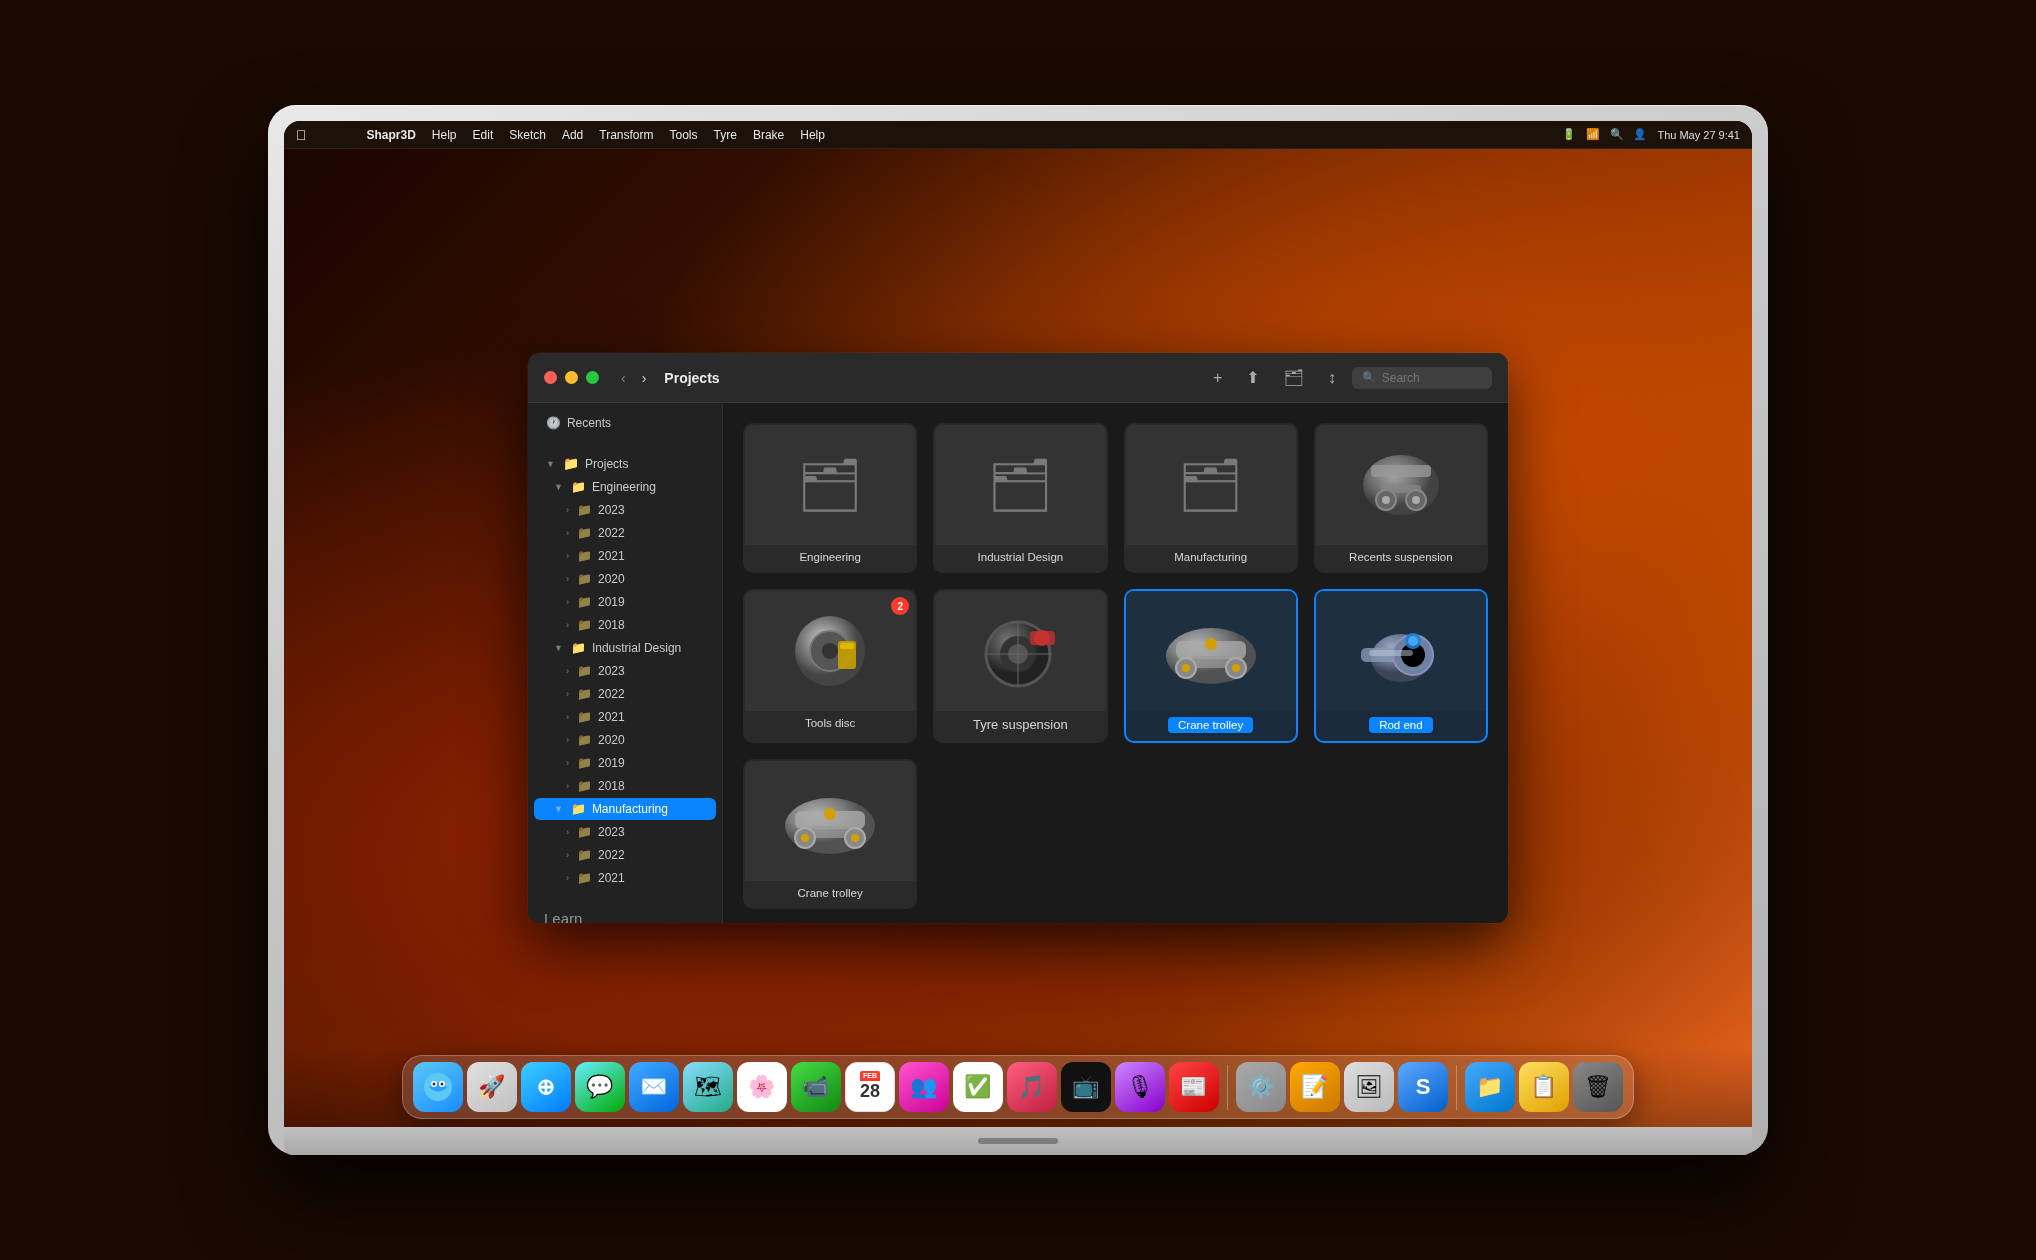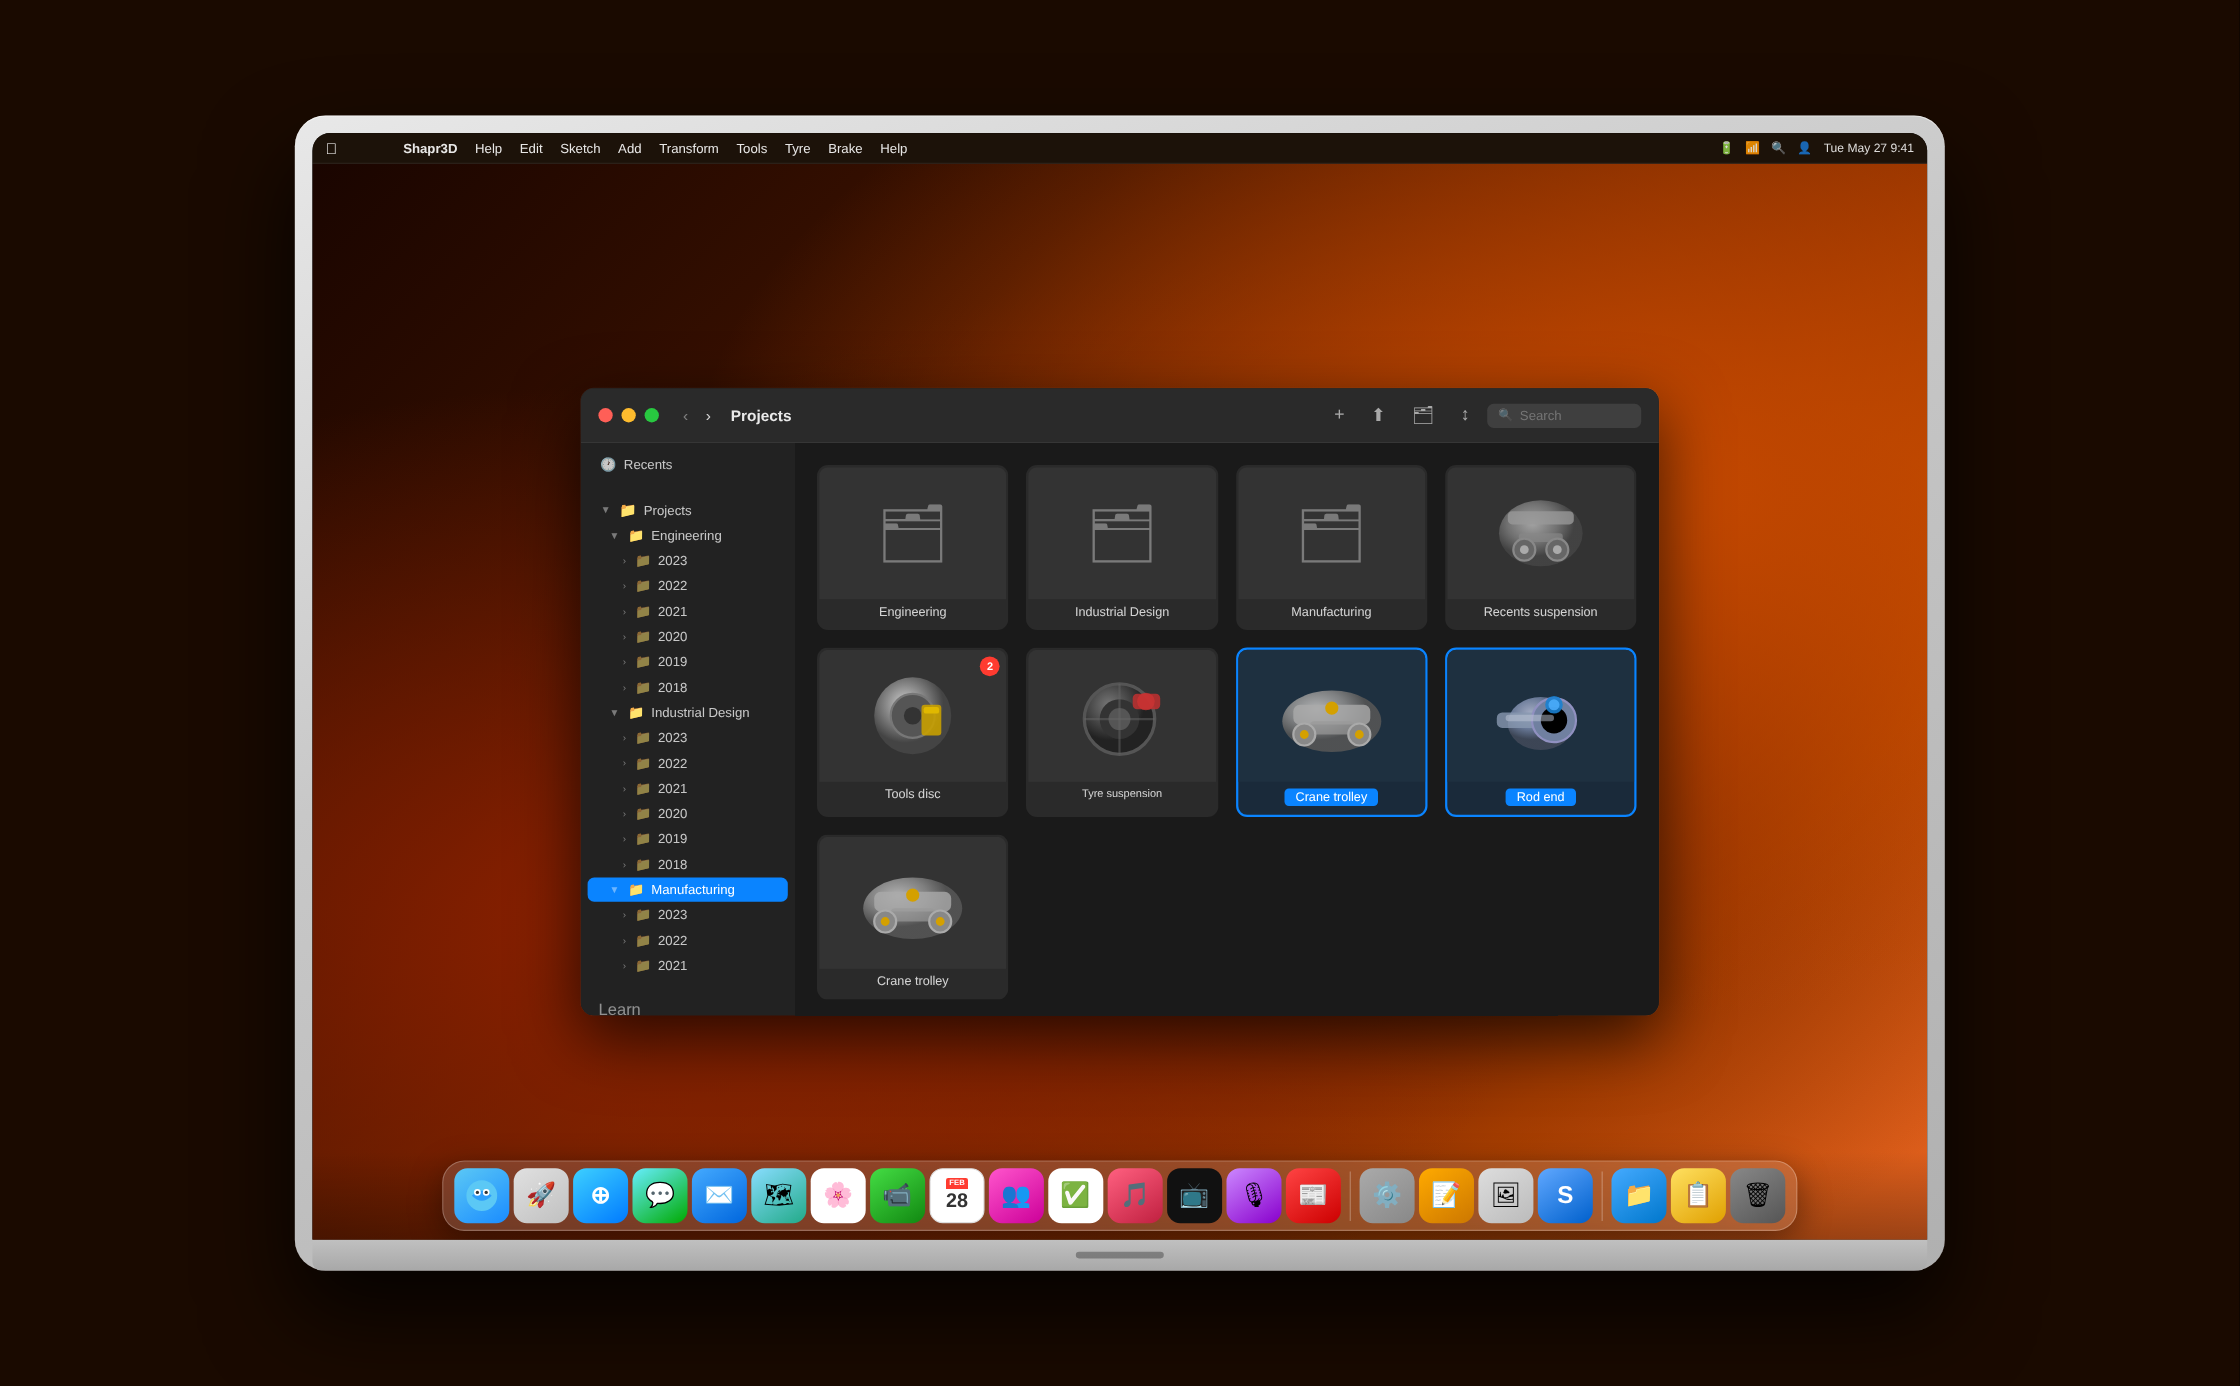--- a/index.html
+++ b/index.html
@@ -396,21 +396,21 @@
       <span class="menubar-item">Transform</span>
       <span class="menubar-item">Tools</span>
       <span class="menubar-item">Tyre</span>
       <span class="menubar-item">Brake</span>
       <span class="menubar-item">Help</span>
       <div class="menubar-right">
         <span class="menubar-right-item">🔋</span>
         <span class="menubar-right-item">📶</span>
         <span class="menubar-right-item">🔍</span>
         <span class="menubar-right-item">👤</span>
-        <span class="menubar-right-item">Tue May 27  9:41</span>
+        <span class="menubar-right-item">Thu May 27  9:41</span>
       </div>
     </div>
 
     <div class="desktop">
 
       <div class="app-window">
 
         <div class="title-bar">
           <div class="traffic-lights">
             <div class="traffic-light close"></div>
@@ -642,21 +642,21 @@
                     <circle cx="48" cy="48" r="32" fill="url(#tyreGrad)" stroke="#555" stroke-width="3"></circle>
                     <circle cx="48" cy="48" r="18" fill="#333"></circle>
                     <circle cx="48" cy="48" r="10" fill="#555"></circle>
                     <line x1="48" y1="16" x2="48" y2="80" stroke="#666" stroke-width="2" opacity="0.5"></line>
                     <line x1="16" y1="48" x2="80" y2="48" stroke="#666" stroke-width="2" opacity="0.5"></line>
                     <rect x="60" y="25" width="25" height="14" rx="4" fill="#c03030" opacity="0.85"></rect>
                     <circle cx="72" cy="32" r="8" fill="#cc3333" opacity="0.8"></circle>
                   </svg>
                 </div>
                 <div class="card-label-row">
-                  <span style="color:rgba(255,255,255,0.8);font-size:10px;">Tyre suspension</span>
+                  <span style="color:rgba(255,255,255,0.8);font-size:13px;">Tyre suspension</span>
                 </div>
               </div>
 
               <div class="project-card selected">
                 <div class="card-thumbnail" style="background:#1e3040;">
                   <svg width="110" height="90" viewBox="0 0 110 90">
                     <defs>
                       <radialGradient id="craneGrad" cx="35%" cy="30%">
                         <stop offset="0%" stop-color="#c0c0c0"></stop>
                         <stop offset="60%" stop-color="#888"></stop>

